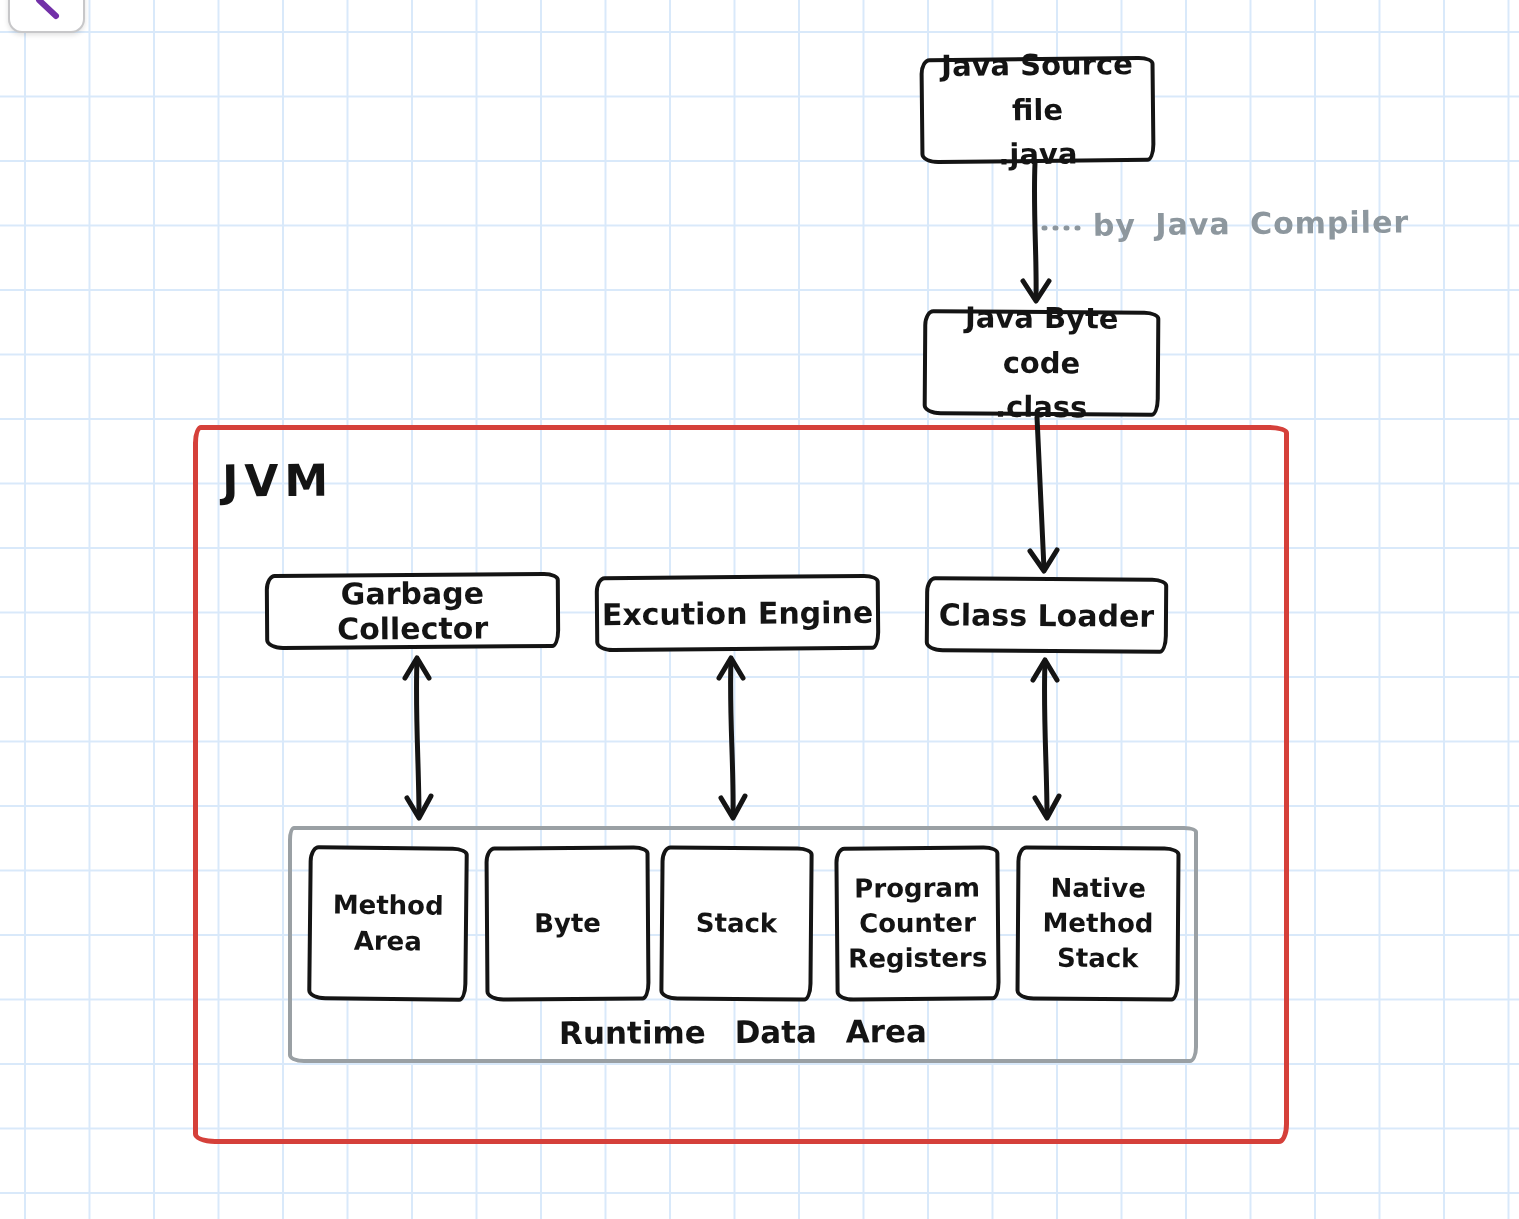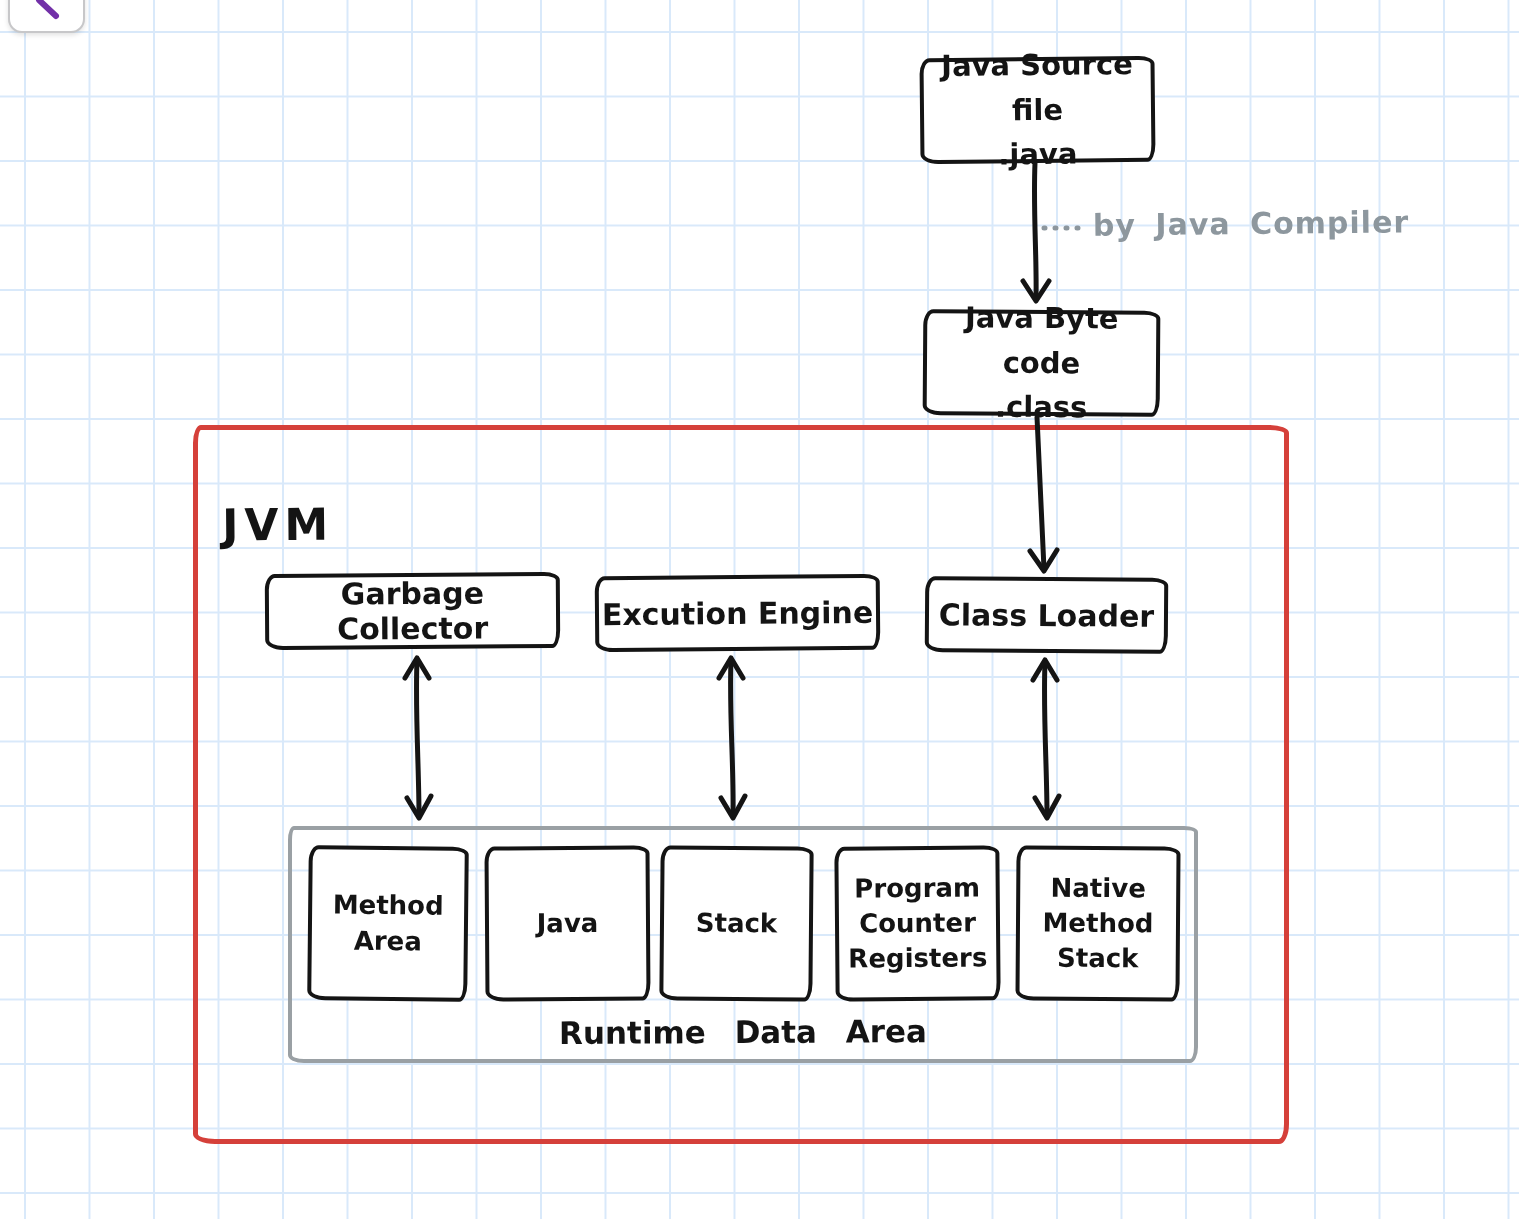--- a/index.html
+++ b/index.html
@@ -58,21 +58,20 @@
     background: transparent;
   }
   .jvm-label {
     position: absolute;
     left: 222px; top: 455px;
     font-size: 44px;
     font-weight: bold;
     letter-spacing: 6px;
     color: #141414;
     transform: rotate(-0.5deg);
-    margin-top: 44px;
   }
   
   .runtime-box {
     position: absolute;
     left: 288px; top: 826px;
     width: 910px; height: 237px;
     border: 4px solid #9aa0a4;
     border-radius: 6px 14px 8px 16px / 14px 6px 16px 8px;
     background: transparent;
   }
@@ -146,21 +145,21 @@
   <div class="node node-cl">
     <span class="label">Class Loader</span>
   </div>
 
   <div class="runtime-box"></div>
   <div class="node runtime-cell cell-1">
     <span class="label">Method
 Area</span>
   </div>
   <div class="node runtime-cell cell-2">
-    <span class="label">Java</span>
+    <span class="label">Byte</span>
   </div>
   <div class="node runtime-cell cell-3">
     <span class="label">Stack</span>
   </div>
   <div class="node runtime-cell cell-4">
     <span class="label">Program
 Counter
 Registers</span>
   </div>
   <div class="node runtime-cell cell-5">

